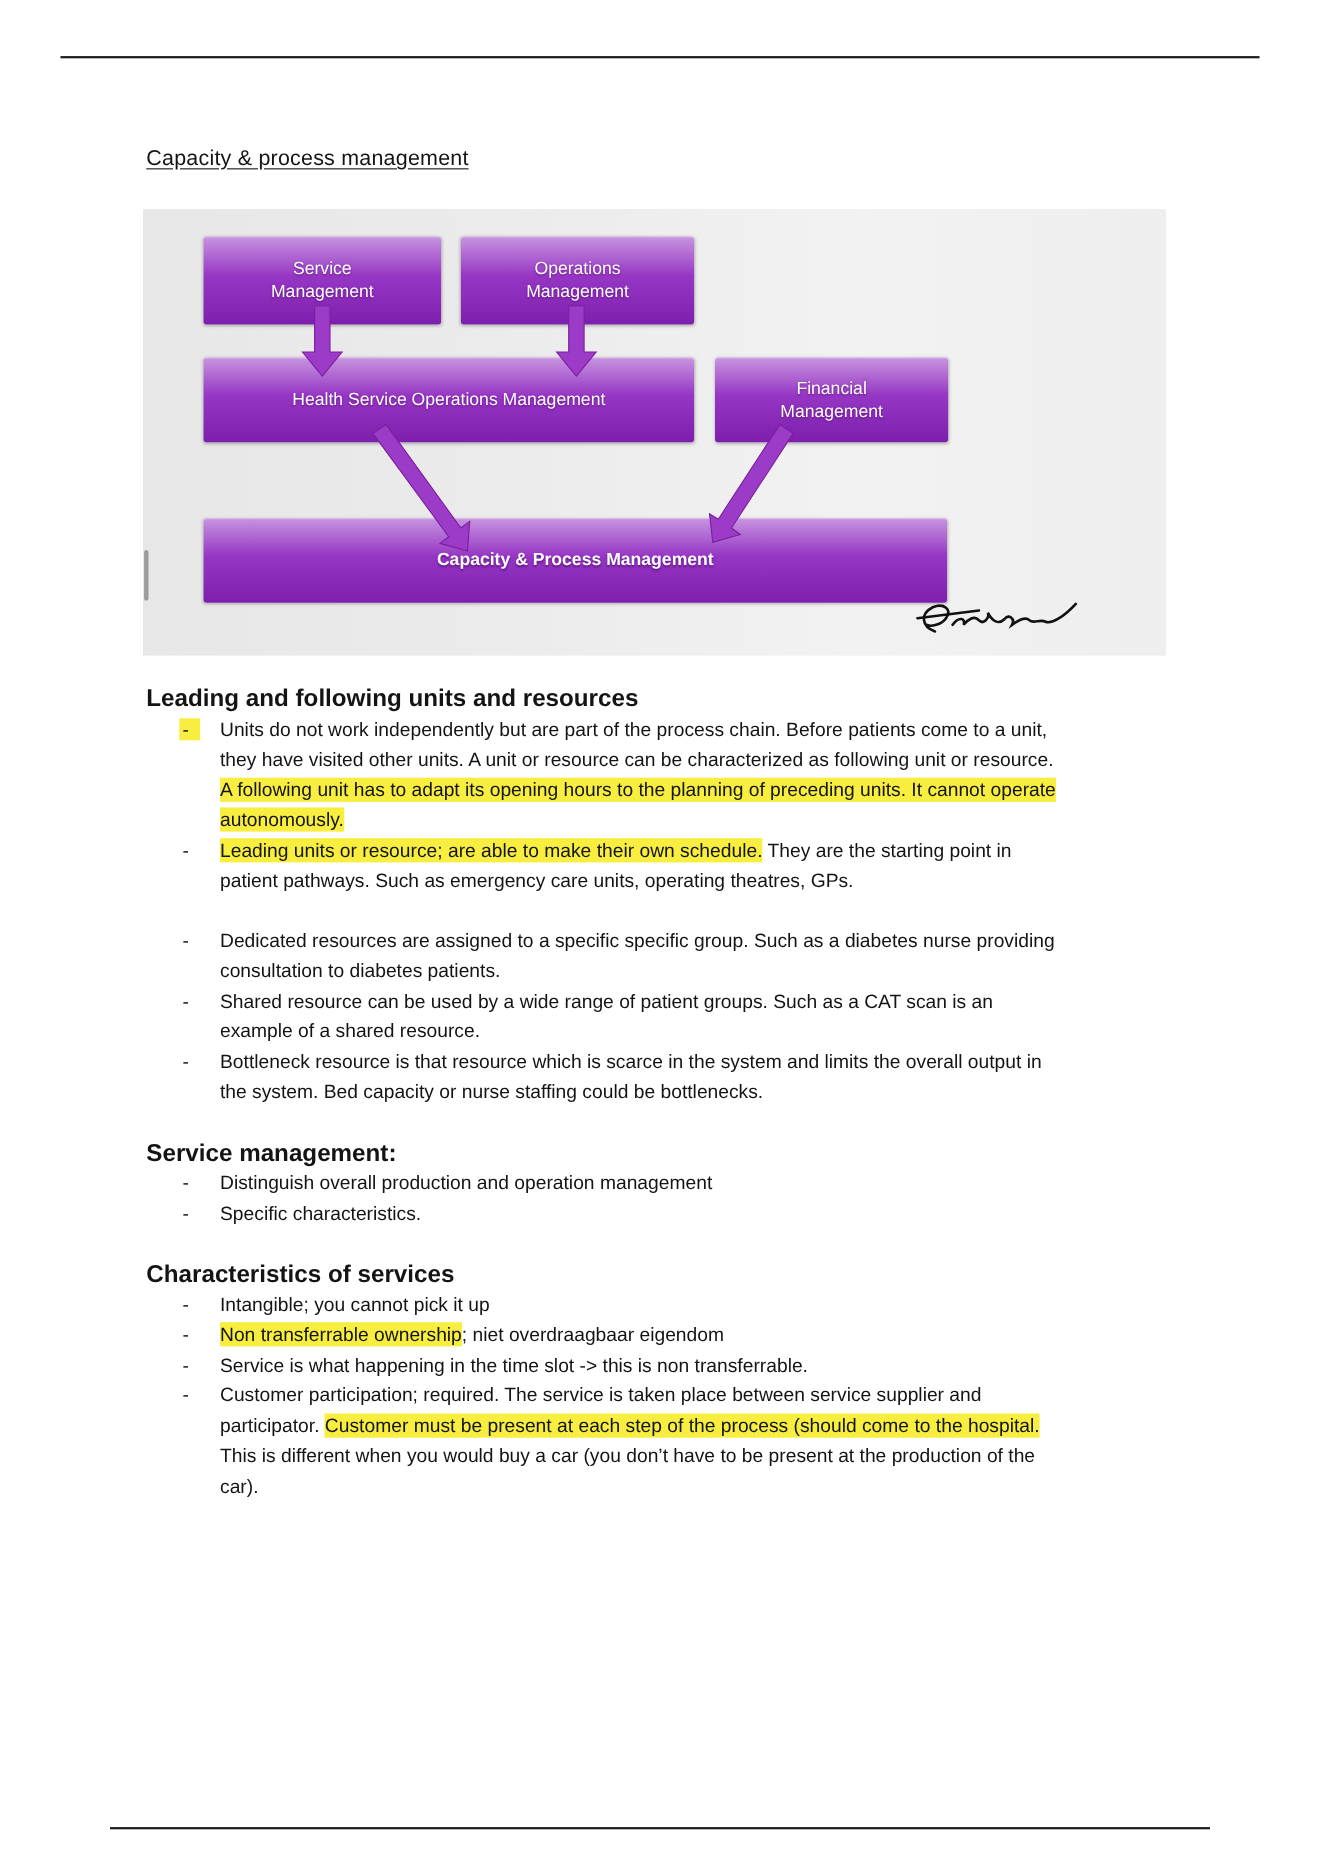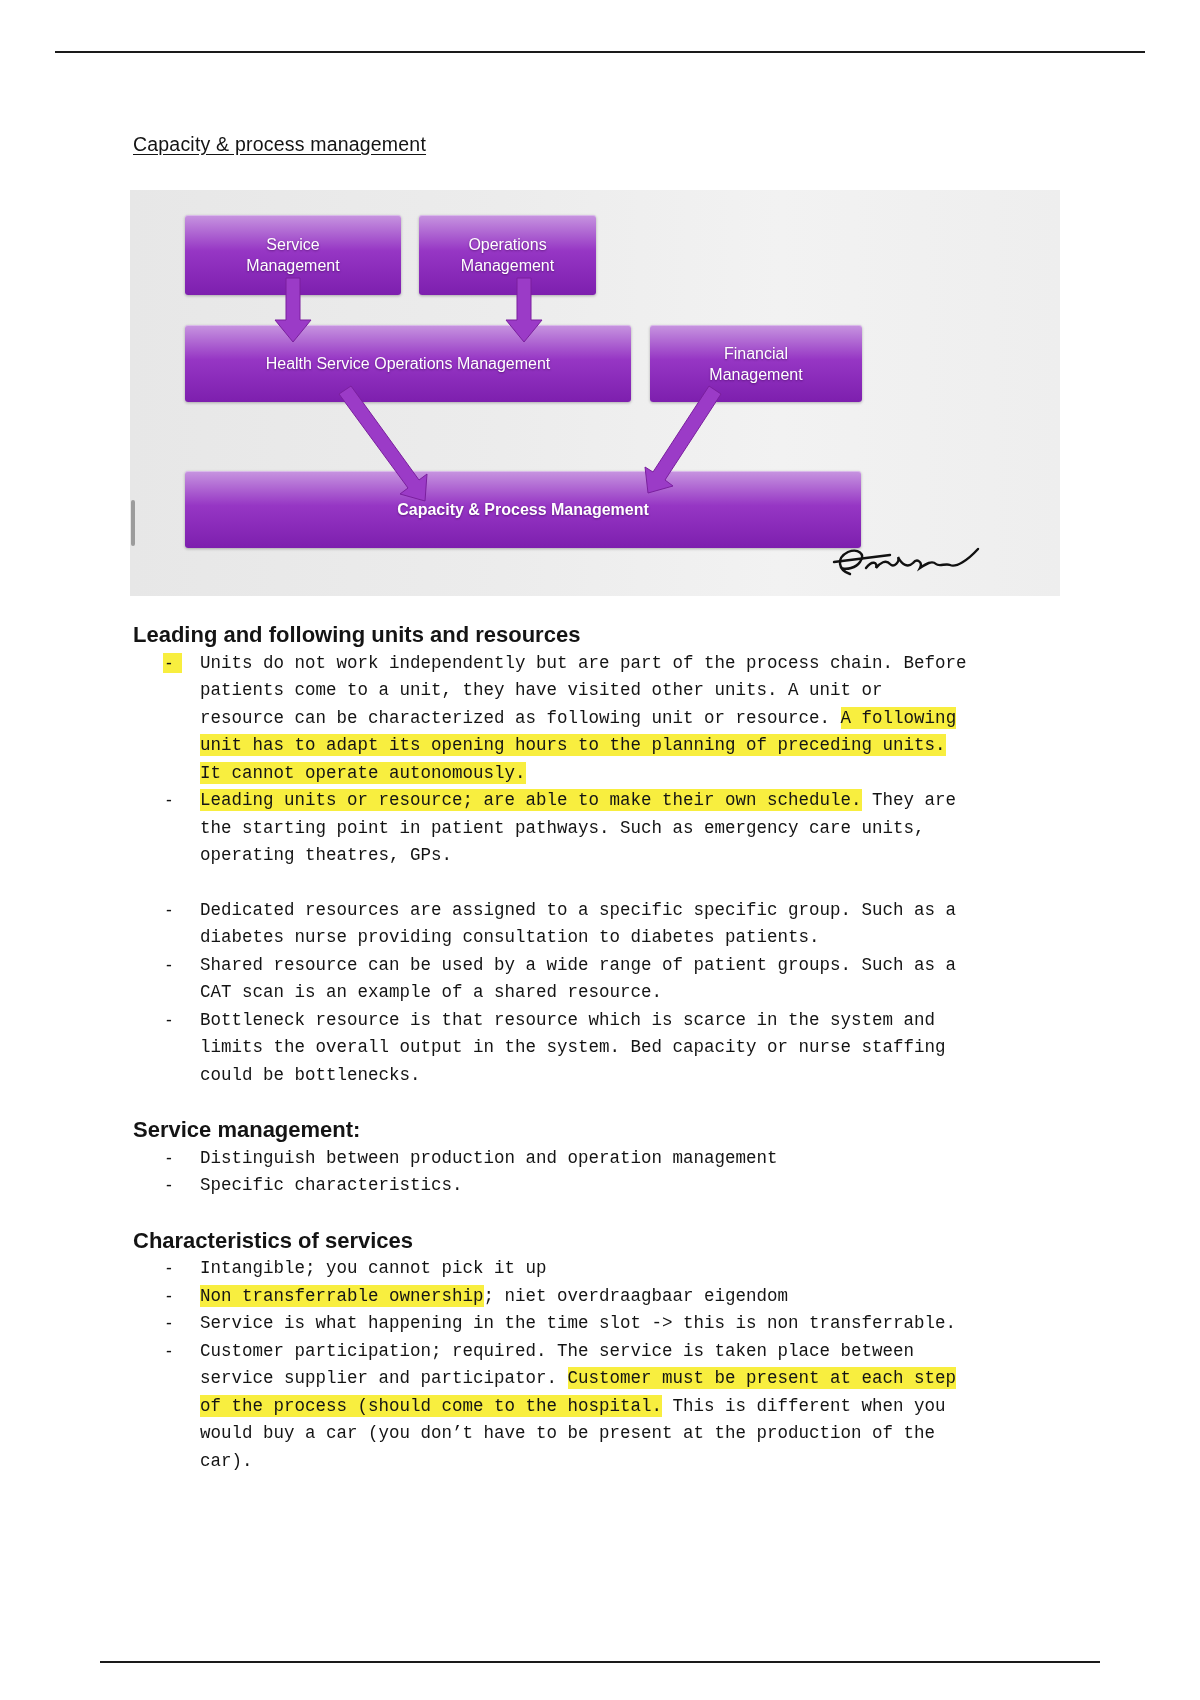--- a/index.html
+++ b/index.html
@@ -32,40 +32,40 @@
   }
   .box{
     position:absolute;display:flex;align-items:center;justify-content:center;
     text-align:center;color:#fff;font-size:16px;line-height:21px;
     border-radius:3px;z-index:1;
     background:linear-gradient(180deg,var(--p1) 0%,var(--p2) 45%,var(--p3) 100%);
     box-shadow:0 1px 3px rgba(0,0,0,.28), inset 0 1px 0 rgba(255,255,255,.35);
     text-shadow:0 1px 2px rgba(60,0,80,.55);
   }
   .box-service{left:55px;top:25px;width:216px;height:80px;padding:0 40px;}
-  .box-operations{left:289px;top:25px;width:177px;height:80px;padding:0 52px;}
+  .box-operations{left:289px;top:25px;width:212px;height:80px;padding:0 52px;}
   .box-hsom{left:55px;top:135px;width:446px;height:77px;padding:0 60px;}
   .box-financial{left:520px;top:135px;width:212px;height:77px;padding:0 40px;}
   .box-capacity{left:55px;top:281px;width:676px;height:77px;font-weight:bold;}
   .arrows{position:absolute;left:0;top:0;z-index:2;pointer-events:none;}
   .signature{position:absolute;left:702px;top:350px;z-index:3;}
   .bracket{position:absolute;left:1px;top:310px;width:4px;height:46px;background:#9c9c9c;border-radius:2px;z-index:2;}
   
   .content{
     position:absolute;left:133px;top:621px;width:834px;
     font-size:17.5px;line-height:27.5px;
   }
   .section{margin-bottom:27px;}
   .section h2{margin:0 0 1px 0;font-size:22px;line-height:27.5px;font-weight:bold;}
   .bullet{display:flex;}
   .marker{flex:0 0 67px;padding-left:30px;}
   .mdash{padding:0 10px 0 3px;}
   .mhl .mdash{background:var(--hl);}
   .hl{background:var(--hl);padding:1px 0;box-decoration-break:clone;-webkit-box-decoration-break:clone;}
-  .btext{flex:1;font-family:Liberation Mono, monospace;}
+  .btext{flex:1;}
 </style>
 </head>
 <body>
 
 <div class="page">
 
   <div class="rule rule-top"></div>
   <div class="rule rule-bottom"></div>
 
   <h1 class="title">Capacity &amp; process management</h1>
@@ -126,21 +126,21 @@
         </div>
         <div class="bullet">
           <span class="marker"><span class="mdash">-</span></span>
           <div class="btext"><span>Bottleneck resource is that resource which is scarce in the system and limits the overall output in the system. Bed capacity or nurse staffing could be bottlenecks.</span></div>
         </div>
       </section>
       <section class="section">
         <h2>Service management:</h2>
         <div class="bullet">
           <span class="marker"><span class="mdash">-</span></span>
-          <div class="btext"><span>Distinguish between production and operation management</span></div>
+          <div class="btext"><span>Distinguish overall production and operation management</span></div>
         </div>
         <div class="bullet">
           <span class="marker"><span class="mdash">-</span></span>
           <div class="btext"><span>Specific characteristics.</span></div>
         </div>
       </section>
       <section class="section">
         <h2>Characteristics of services</h2>
         <div class="bullet">
           <span class="marker"><span class="mdash">-</span></span>

